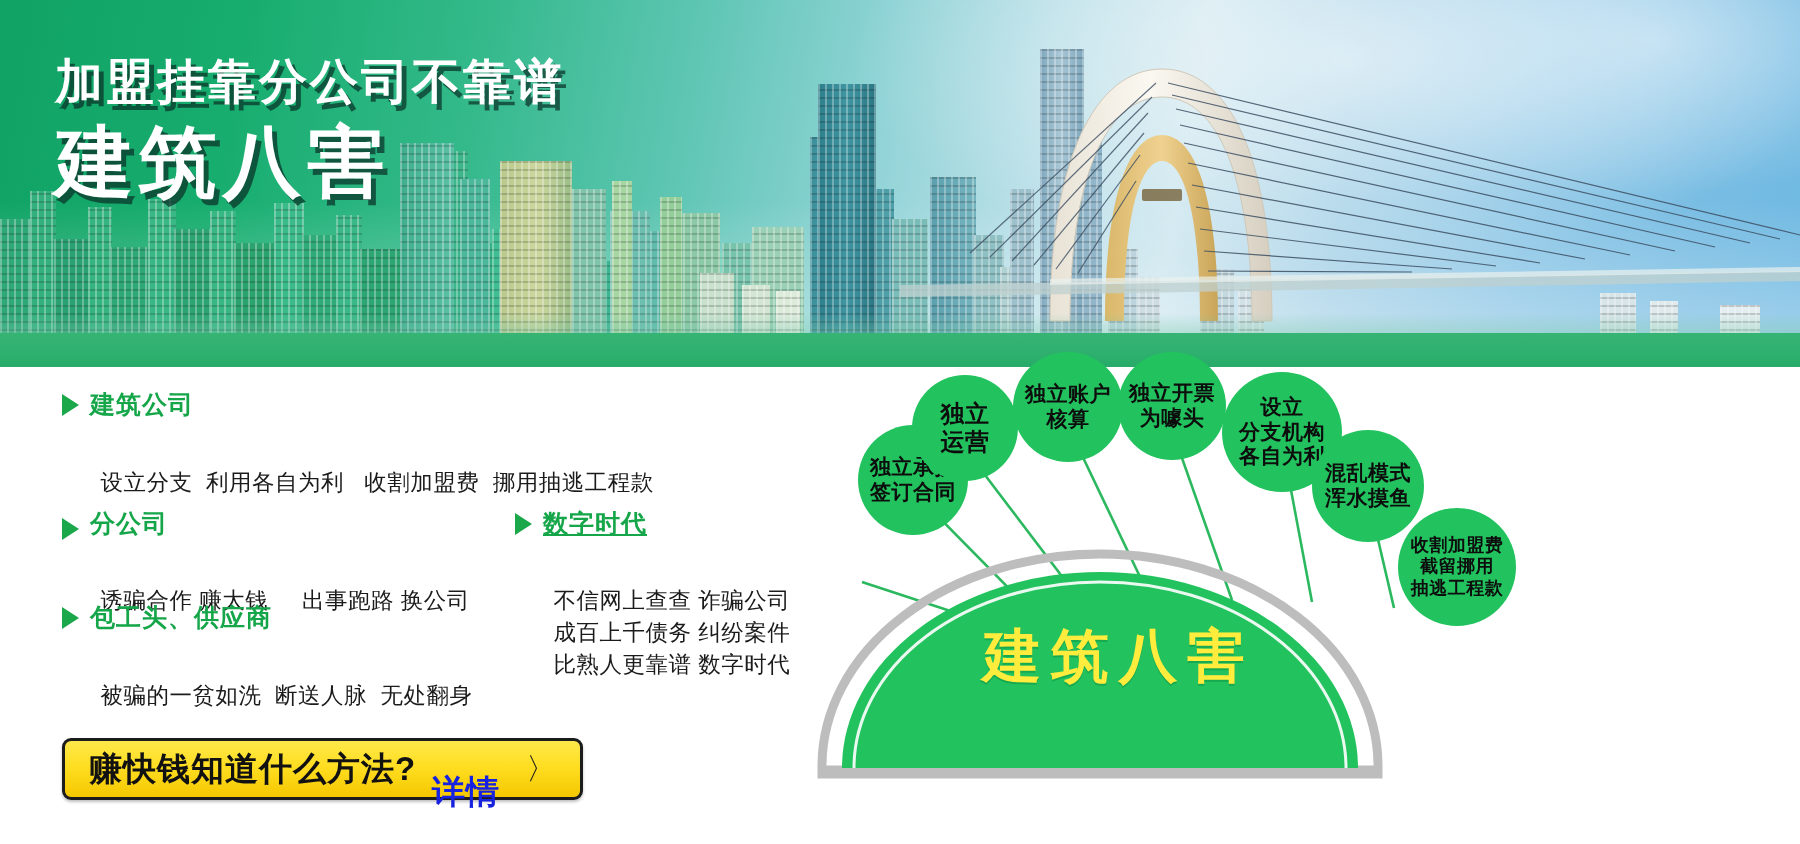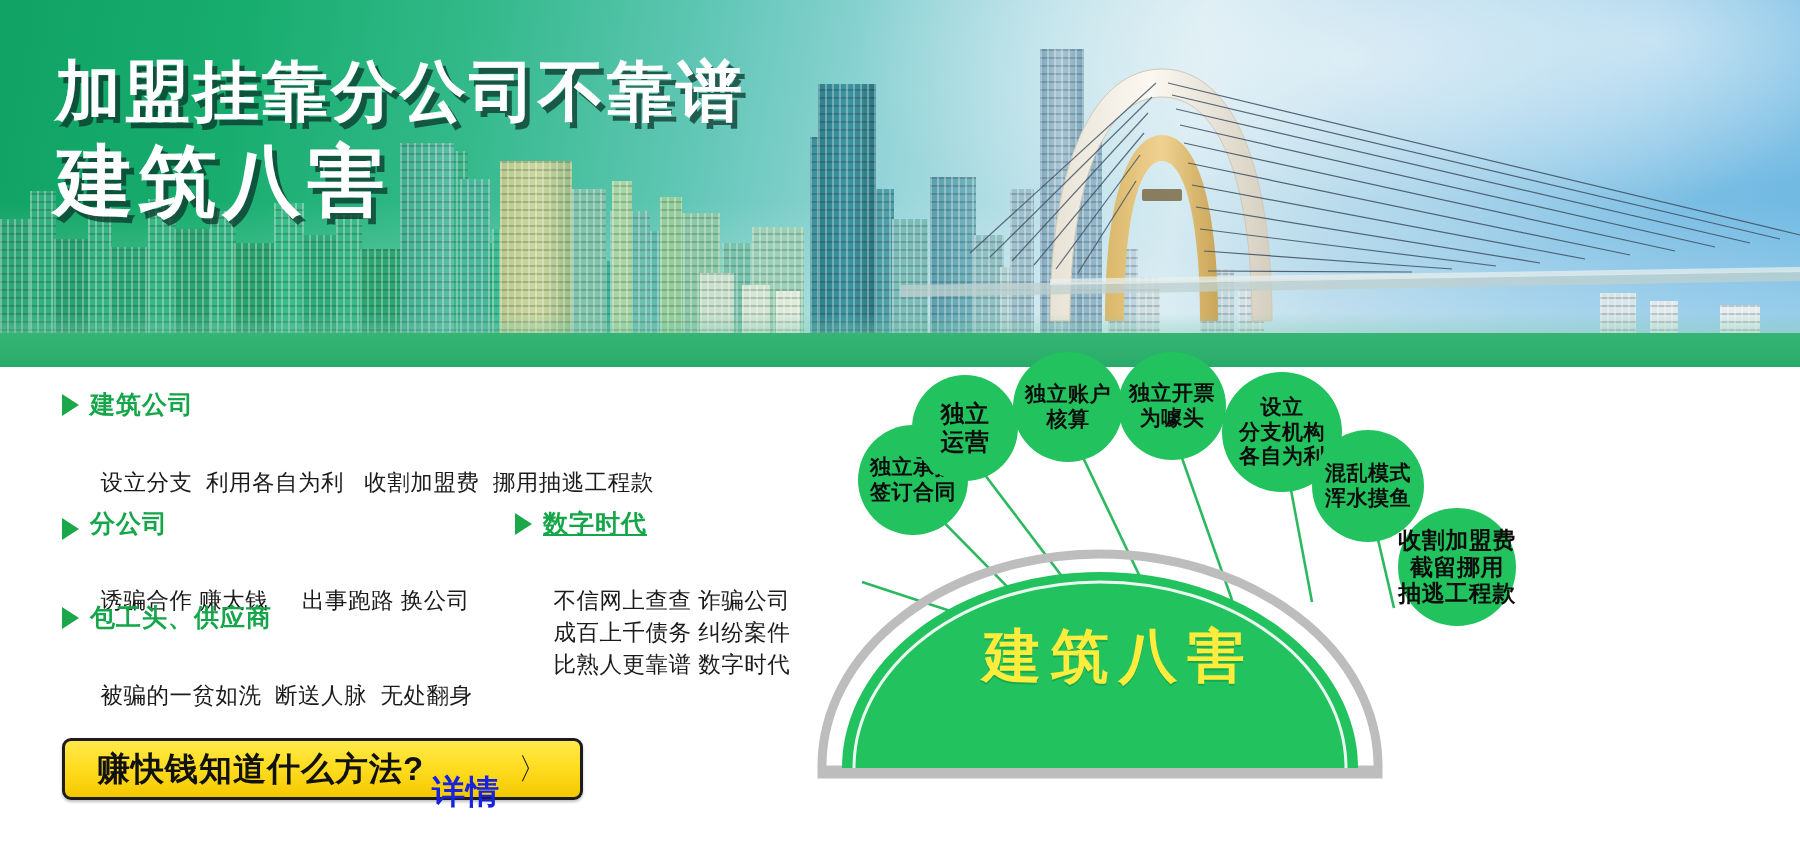--- a/index.html
+++ b/index.html
@@ -48,21 +48,21 @@
   .bridge-wrap { position: absolute; right: 0; bottom: 28px; width: 900px; height: 300px; }
 
   .hero-title {
     position: absolute; left: 55px; top: 56px; z-index: 10;
     color: #ffffff;
     font-weight: 700;
     letter-spacing: 3px;
     text-shadow: 5px 6px 0 rgba(10,50,40,.72);
     line-height: 1.08;
   }
-  .hero-title .l1 { font-size: 66px; display: block; }
+  .hero-title .l1 { font-size: 48px; display: block; }
   .hero-title .l2 { font-size: 78px; display: block; margin-top: 12px; letter-spacing: 6px; }
 
   
   .left-pane { position: absolute; left: 0; top: 367px; width: 800px; height: 455px; }
 
   .sec-head {
     position: absolute; display: flex; align-items: center; gap: 11px;
     color: #16a64a; font-size: 25px; font-weight: 700; letter-spacing: 1px;
     white-space: nowrap;
   }
@@ -77,21 +77,21 @@
     position: absolute; color: #1b1b1b; font-size: 22.5px; letter-spacing: .5px;
     white-space: pre; line-height: 1.42;
   }
   .body-line .hl { color: #27b24d; }
 
   
   .cta {
     position: absolute; left: 62px; top: 738px; width: 521px; height: 62px;
     border: 3px solid #1c1c1c; border-radius: 9px;
     background: linear-gradient(180deg, #ffe84a 0%, #ffdf24 42%, #f5c800 100%);
-    display: flex; align-items: center; justify-content: center; gap: 0px;
+    display: flex; align-items: center; justify-content: center; gap: 8px;
     box-shadow: 0 2px 3px rgba(0,0,0,.25);
     z-index: 12;
   }
   .cta-text { font-size: 33px; font-weight: 700; color: #111; letter-spacing: 1px; white-space: nowrap; }
   .cta-link { font-size: 33px; font-weight: 700; color: #1622e0; letter-spacing: 1px; margin-left: 8px; margin-top: 46px; }
   .cta-chev { font-size: 30px; color: #1d1d1d; margin-left: 18px; font-weight: 400; }
 
   
   .diagram { position: absolute; left: 800px; top: 330px; width: 1000px; height: 514px; }
   .diagram svg { position: absolute; left: 0; top: 0; }
@@ -454,20 +454,20 @@
       <span>设立</span>
       <span>分支机构</span>
       <span>各自为利</span>
     </div>
 
     <div class="bubble" style="left:512px; top:100px; width:112px; height:112px; font-size:21px;align-items:center;">
       <span>混乱模式</span>
       <span>浑水摸鱼</span>
     </div>
 
-    <div class="bubble" style="left:598px; top:178px; width:118px; height:118px; font-size:23px;">
+    <div class="bubble" style="left:598px; top:178px; width:118px; height:118px; font-size:18px;">
       <span>收割加盟费</span>
       <span>截留挪用</span>
       <span>抽逃工程款</span>
     </div>
   </div>
 
 </div>
 
 </body></html>

